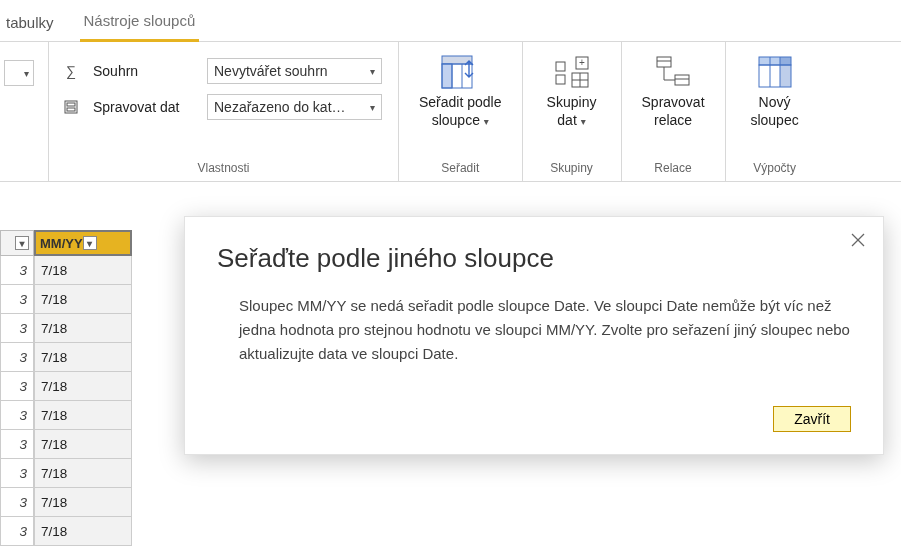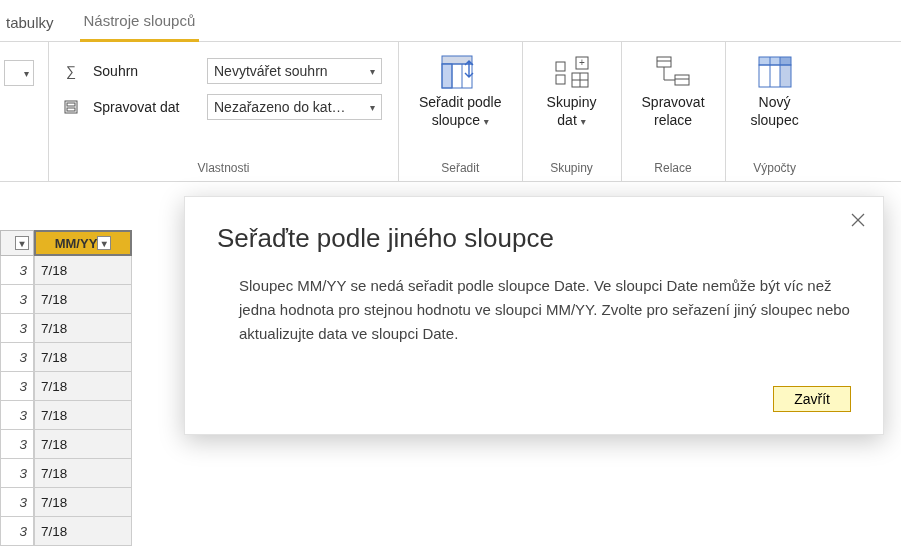--- a/index.html
+++ b/index.html
@@ -89,21 +89,21 @@
     position: absolute;
     left: 0;
     top: 230px;
     width: 140px;
   }
   .col-headers { display:flex; }
   .ch {
     border: 1px solid #bbb;
     background: #f3f3f3;
     height: 26px;
-    display:flex; align-items:center; justify-content:center;
+    display:flex; align-items:center; justify-content:flex-start;
     padding: 0 4px;
     font-size:13px; font-weight:600;
   }
   .ch.col-a { width:34px; justify-content:flex-end;}
   .ch.col-b { width:98px; background:#e6b321; border:2px solid #7a7a7a; }
   .filter-icon {
     width:14px; height:14px; border:1px solid #888; background:#fff;
     display:flex; align-items:center; justify-content:center;
   }
   .grid-rows .grow { display:flex; }
@@ -115,21 +115,21 @@
     padding: 0 6px;
     font-size: 13.5px;
     background:#fff;
   }
   .cell.ca { width:34px; justify-content:flex-end; font-style:italic; color:#444; }
   .cell.cb { width:98px; background:#f2f2f2; color:#222; }
 
   .dialog {
     position:absolute;
     left: 184px;
-    top: 196px;
+    top: 216px;
     width: 700px;
     background:#fff;
     box-shadow: 0 6px 24px rgba(0,0,0,.22);
     border:1px solid #e2e2e2;
     padding: 26px 32px 22px 32px;
   }
   .dialog-close {
     position:absolute; right:14px; top:12px;
     width:22px; height:22px; cursor:pointer;
     display:flex; align-items:center; justify-content:center;

